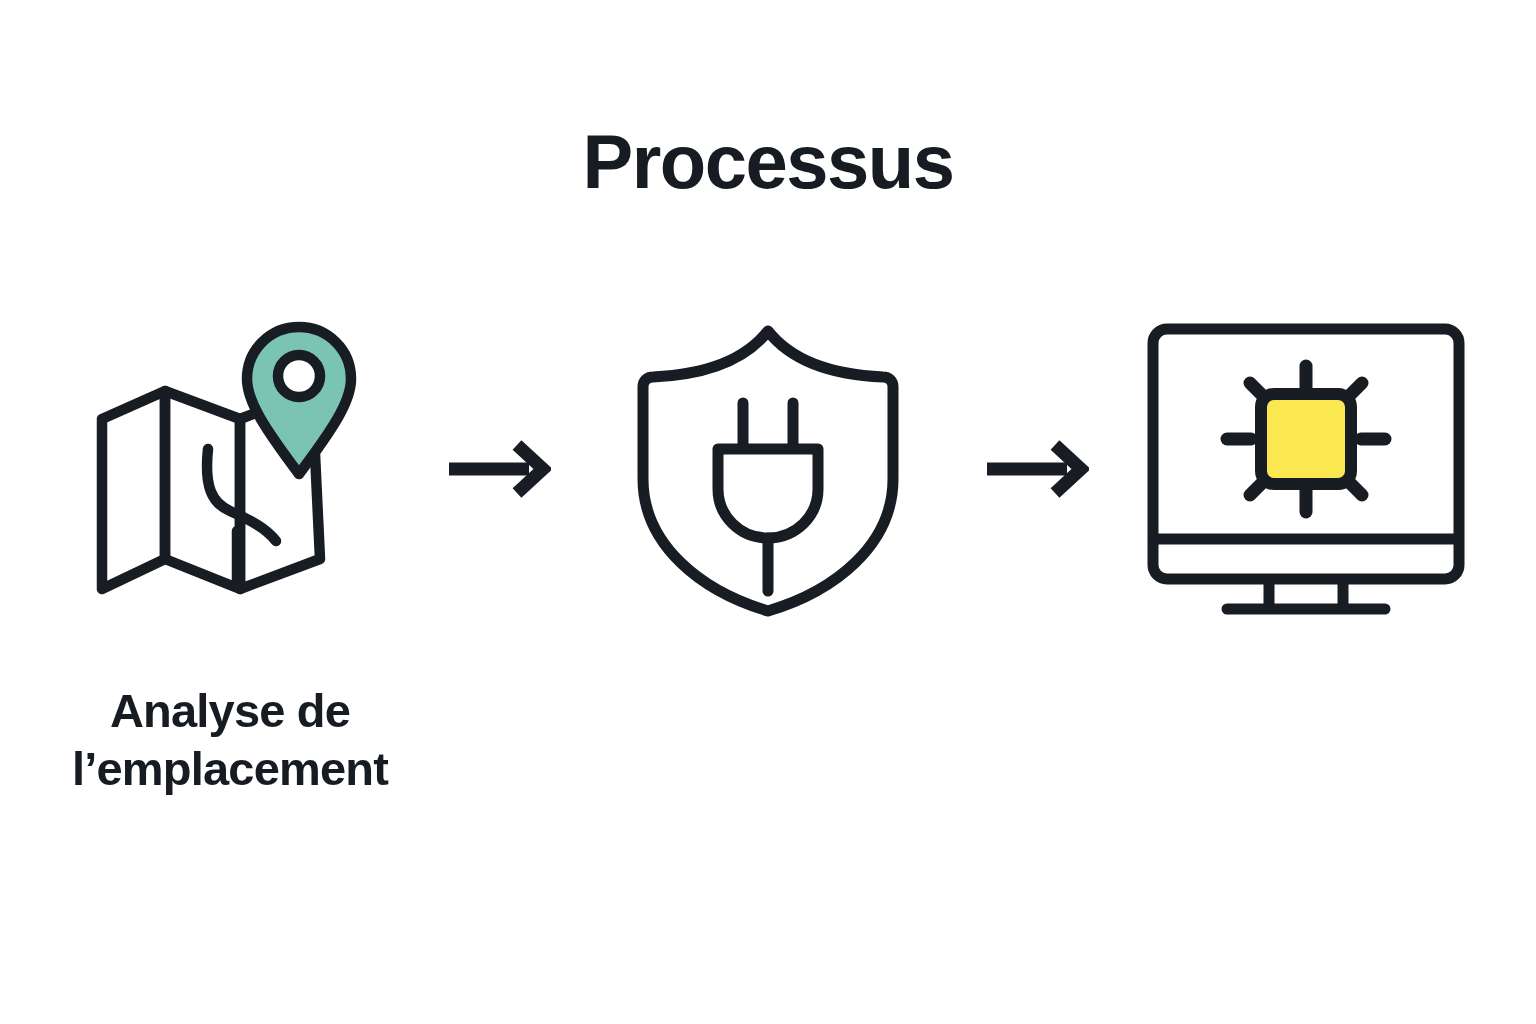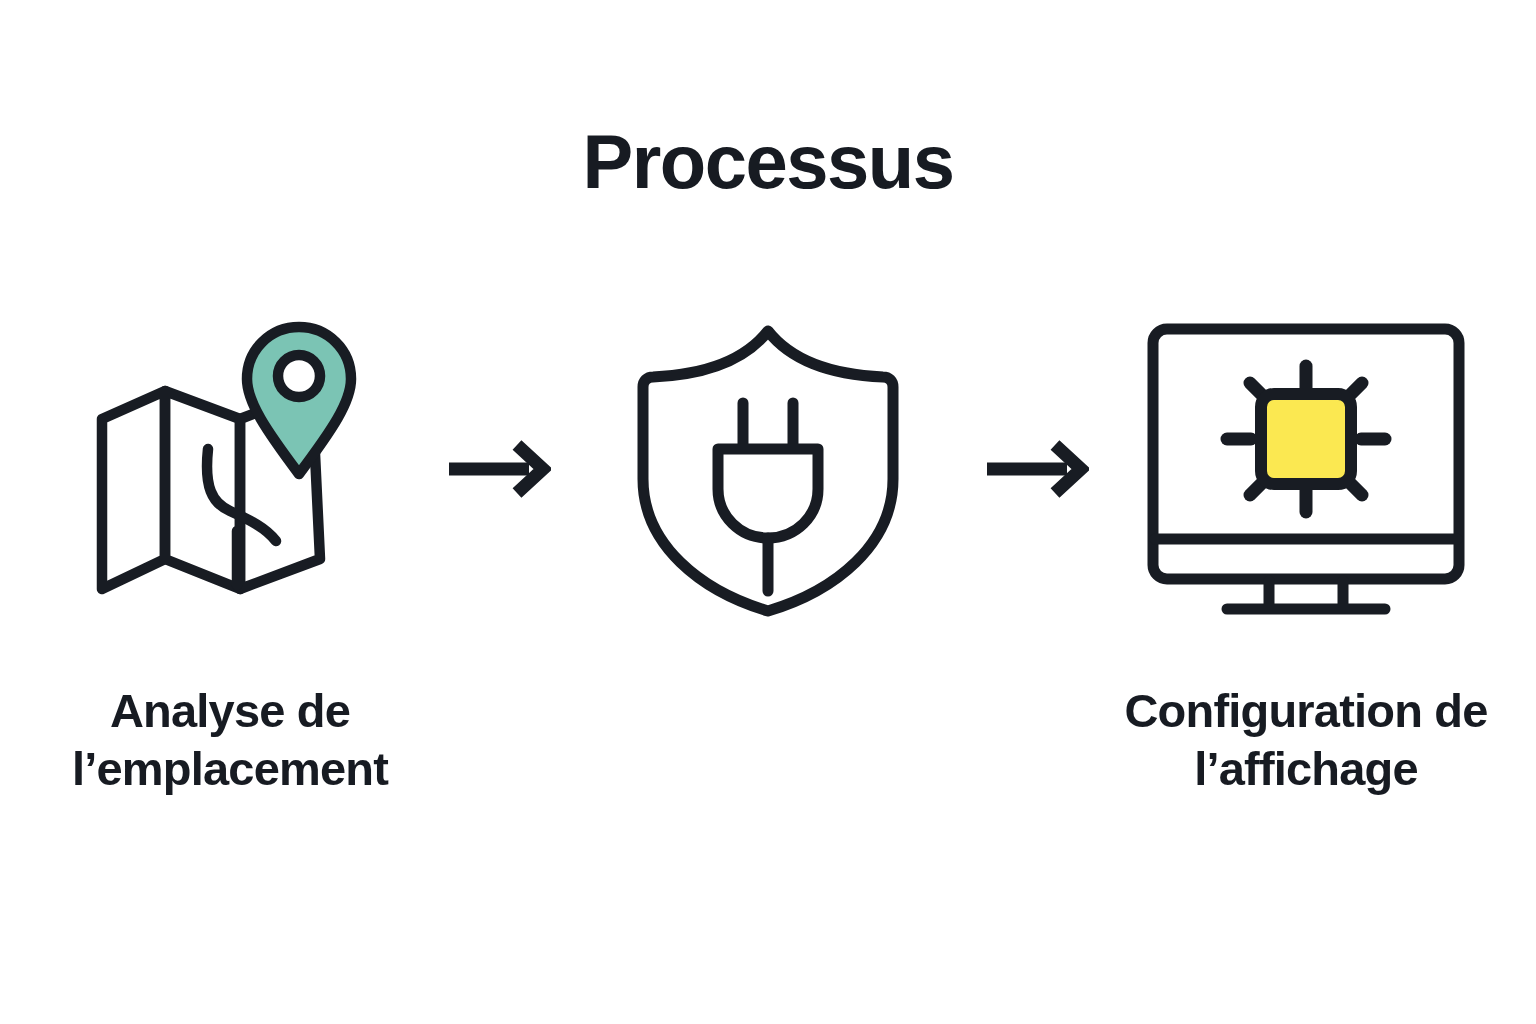--- a/index.html
+++ b/index.html
@@ -193,17 +193,16 @@
             <line x1="220" y1="120" x2="244" y2="120"></line>
             <line x1="109" y1="64" x2="125" y2="80"></line>
             <line x1="205" y1="160" x2="221" y2="176"></line>
             <line x1="221" y1="64" x2="205" y2="80"></line>
             <line x1="125" y1="160" x2="109" y2="176"></line>
           </g>
 
           <rect x="120" y="75" width="90" height="90" rx="13" fill="#FBE851" stroke="#181C23" stroke-width="12"></rect>
         </svg>
       </div>
-      <div class="step-label">Configuration de l’affichage</div>
     </div>
 
   </div>
 </div>
 
 </body></html>

